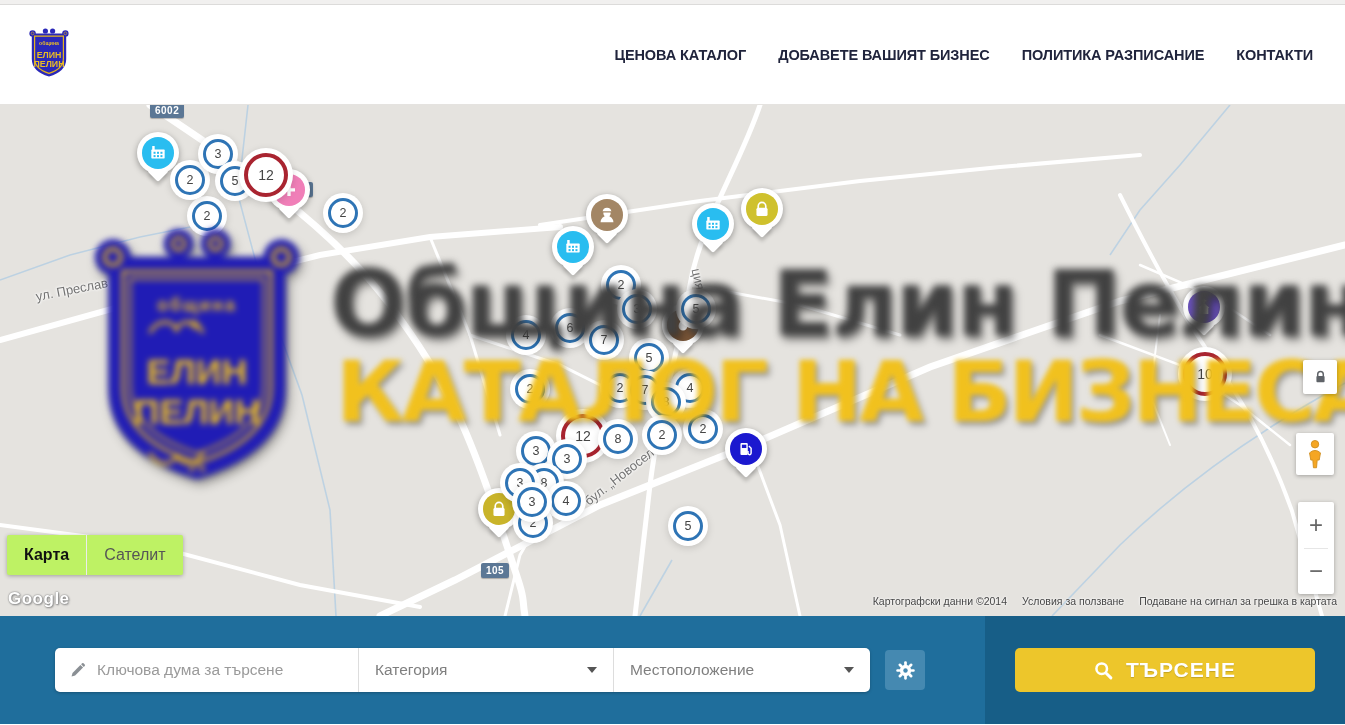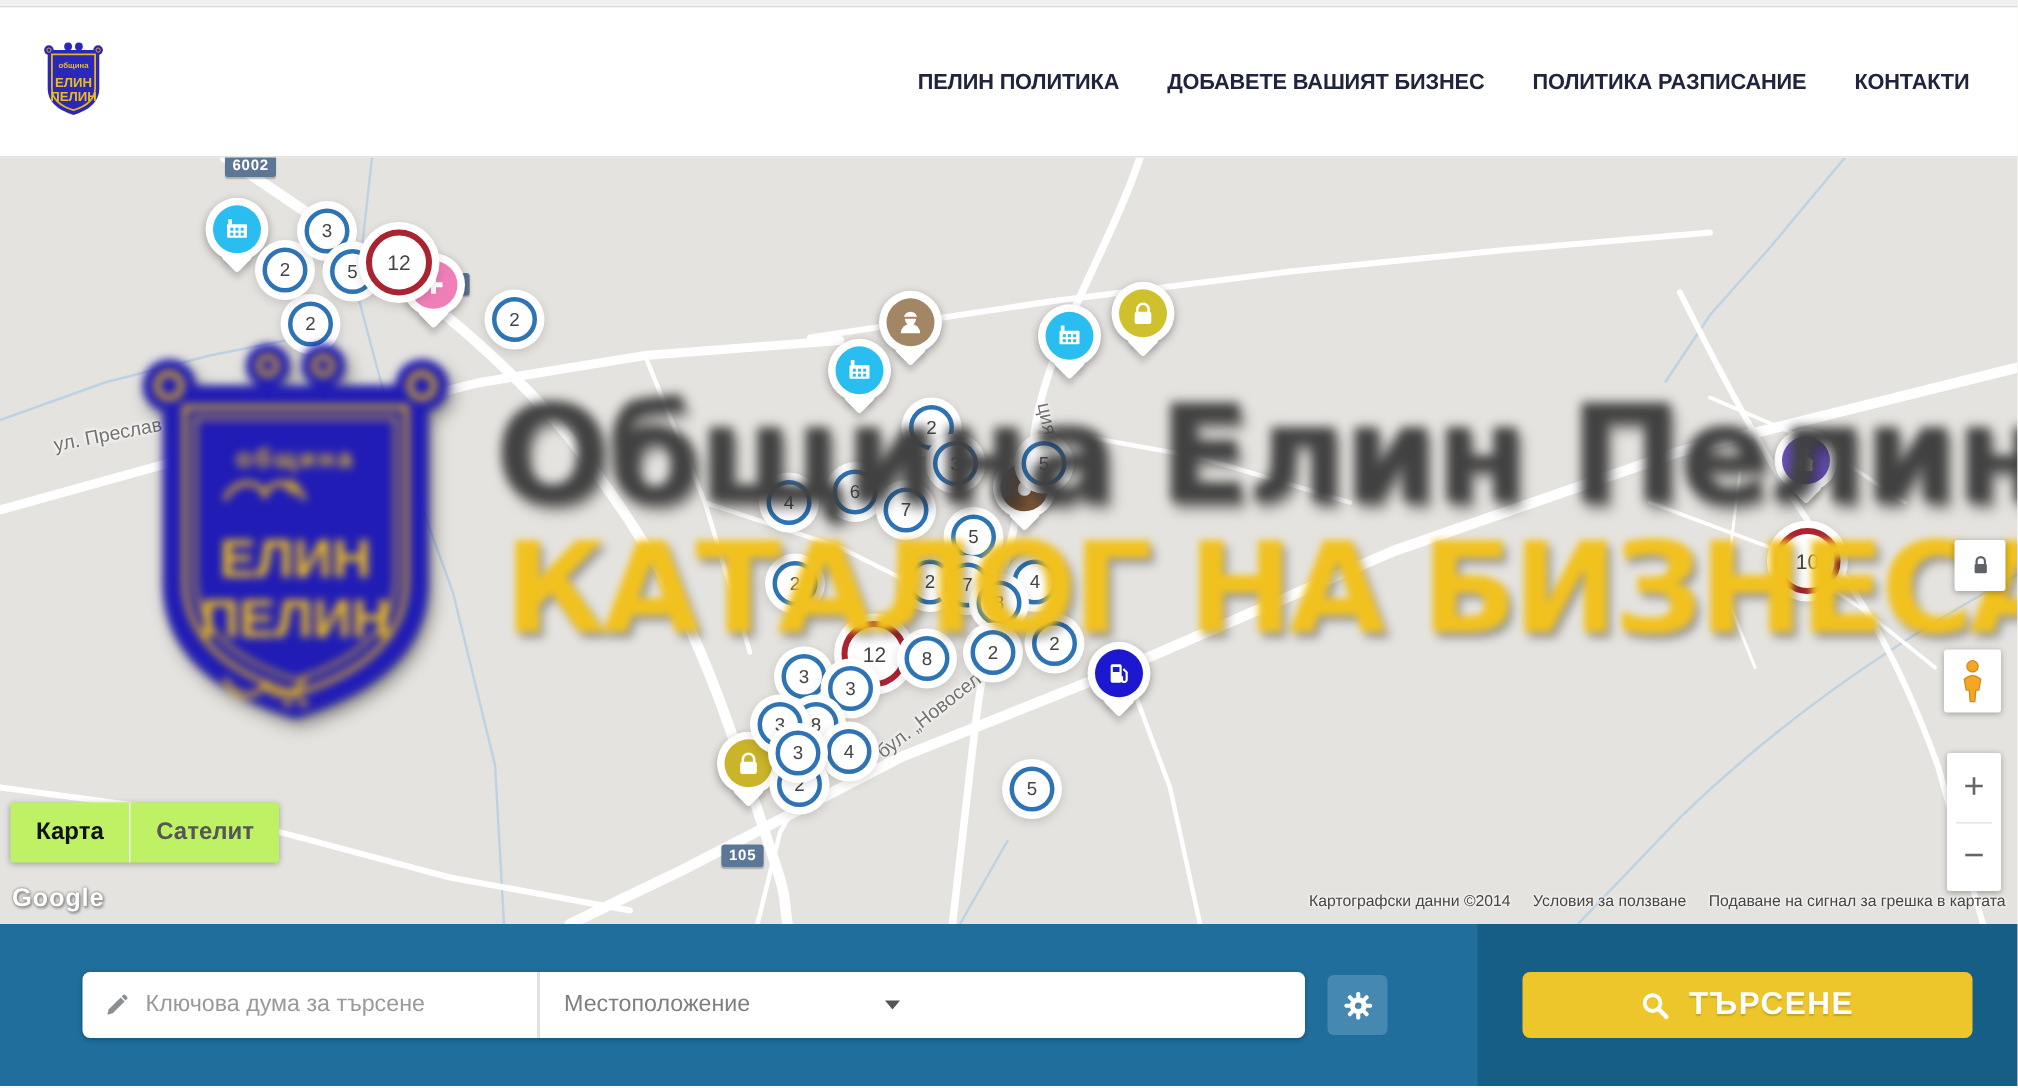--- a/index.html
+++ b/index.html
@@ -35,21 +35,21 @@
   .wm-subtitle { position:absolute; left:336px; top:238px; font-size:84px; font-weight:800; color:#f1c11e; white-space:nowrap; letter-spacing:-3px; filter:blur(2.6px); text-shadow:3px 4px 4px rgba(0,0,0,.35); pointer-events:none; font-family:"DejaVu Sans",sans-serif; }
 
   
   .ctl { position:absolute; background:#fff; border-radius:2px; box-shadow:0 1px 4px rgba(0,0,0,.3); display:flex; align-items:center; justify-content:center; cursor:pointer; }
   .ctl-lock { left:1303px; top:255px; width:34px; height:34px; }
   .ctl-pegman { left:1296px; top:328px; width:38px; height:42px; }
   .ctl-zoom { left:1298px; top:397px; width:36px; height:92px; flex-direction:column; }
   .zoom-btn { width:100%; height:45px; display:flex; align-items:center; justify-content:center; font-size:24px; color:#666; font-weight:400; cursor:pointer; user-select:none; }
   .zoom-sep { width:24px; height:1px; background:#e6e6e6; }
   .maptype { position:absolute; left:7px; top:430px; display:flex; background:#bef264; border-radius:2px; box-shadow:0 1px 4px rgba(0,0,0,.3); height:40px; align-items:stretch; }
-  .maptype .mt { padding:0 17px; display:flex; align-items:center; font-size:16px; cursor:pointer;font-weight:bold; }
+  .maptype .mt { padding:0 17px; display:flex; align-items:center; font-size:16px; cursor:pointer; }
   .maptype .mt.active { font-weight:700; color:#111; }
   .maptype .mt.inactive { color:#565656; border-left:1px solid #ececec; }
   .google-logo { position:absolute; left:8px; top:484px; font-size:17px; font-weight:700; color:#fff; letter-spacing:.5px; text-shadow:0 0 1px #8a8a8a,0 0 2px #8a8a8a,1px 1px 2px #8a8a8a; cursor:pointer; }
   .attribution { position:absolute; right:8px; top:490px; display:flex; gap:15px; font-size:10.5px; color:#454545; }
   .attribution span, .attribution a { text-shadow:0 0 2px #fff,0 0 3px #fff; text-decoration:none; color:#454545; white-space:nowrap; }
 
   
   footer { position:relative; height:108px; background:#1f6e9c; display:flex; align-items:center; padding-left:55px; }
   .search-box { display:flex; align-items:stretch; background:#fff; border-radius:5px; height:44px; width:815px; box-shadow:0 1px 3px rgba(0,0,0,.25); }
   .seg { display:flex; align-items:center; }
@@ -81,21 +81,21 @@
       <path d="M24,42 H196 V170 q0,62 -86,88 Q24,232 24,170 Z" fill="#2a28b8"></path>
       <circle cx="28" cy="42" r="7" fill="none" stroke="#e3b41f" stroke-width="3"></circle>
       <circle cx="192" cy="42" r="7" fill="none" stroke="#e3b41f" stroke-width="3"></circle>
       <path d="M38,56 H182 V168 q0,52 -72,74 Q38,220 38,168 Z" fill="none" stroke="#e3b41f" stroke-width="6"></path>
       <text x="110" y="100" text-anchor="middle" font-size="26" font-weight="bold" fill="#e9bc25">община</text>
       <text x="110" y="165" text-anchor="middle" font-size="44" font-weight="bold" fill="#e9bc25">ЕЛИН</text>
       <text x="110" y="210" text-anchor="middle" font-size="44" font-weight="bold" fill="#e9bc25">ПЕЛИН</text>
     </svg>
   </div>
   <nav>
-    <a>ПЕЛИН ПОЛИТИКА</a>
+    <a>ЦЕНОВА КАТАЛОГ</a>
     <a>ДОБАВЕТЕ ВАШИЯТ БИЗНЕС</a>
     <a>ПОЛИТИКА РАЗПИСАНИЕ</a>
     <a>КОНТАКТИ</a>
   </nav>
 </header>
 
 <div class="map">
 
   <svg class="roads" width="1345" height="511" aria-hidden="true">
     <g stroke="#b6cfe3" stroke-width="1.6" fill="none" opacity=".85">
@@ -342,20 +342,24 @@
 <footer>
   <div class="search-box">
     <div class="seg seg-keyword">
       <svg width="19" height="19" viewBox="0 0 20 20">
         <path fill="#8a8f94" d="M3,17 l1.1,-4.2 9.3,-9.3 3.1,3.1 -9.3,9.3 z"></path>
         <path fill="#8a8f94" d="M14.2,2.7 l1.1,-1.1 a1.3,1.3 0 0 1 1.8,0 l1.3,1.3 a1.3,1.3 0 0 1 0,1.8 l-1.1,1.1 z"></path>
       </svg>
       <input type="text" placeholder="Ключова дума за търсене" style="">
     </div>
     <div class="seg-sep"></div>
+    <div class="seg seg-select">
+      <span class="val">Категория</span>
+      <span class="caret"></span>
+    </div>
     <div class="seg-sep"></div>
     <div class="seg seg-select loc">
       <span class="val">Местоположение</span>
       <span class="caret"></span>
     </div>
   </div>
   <div class="gear-btn">
     <svg width="21" height="21" viewBox="0 0 20 20">
       <g fill="#fff">
         <circle cx="10" cy="10" r="5.4"></circle>

